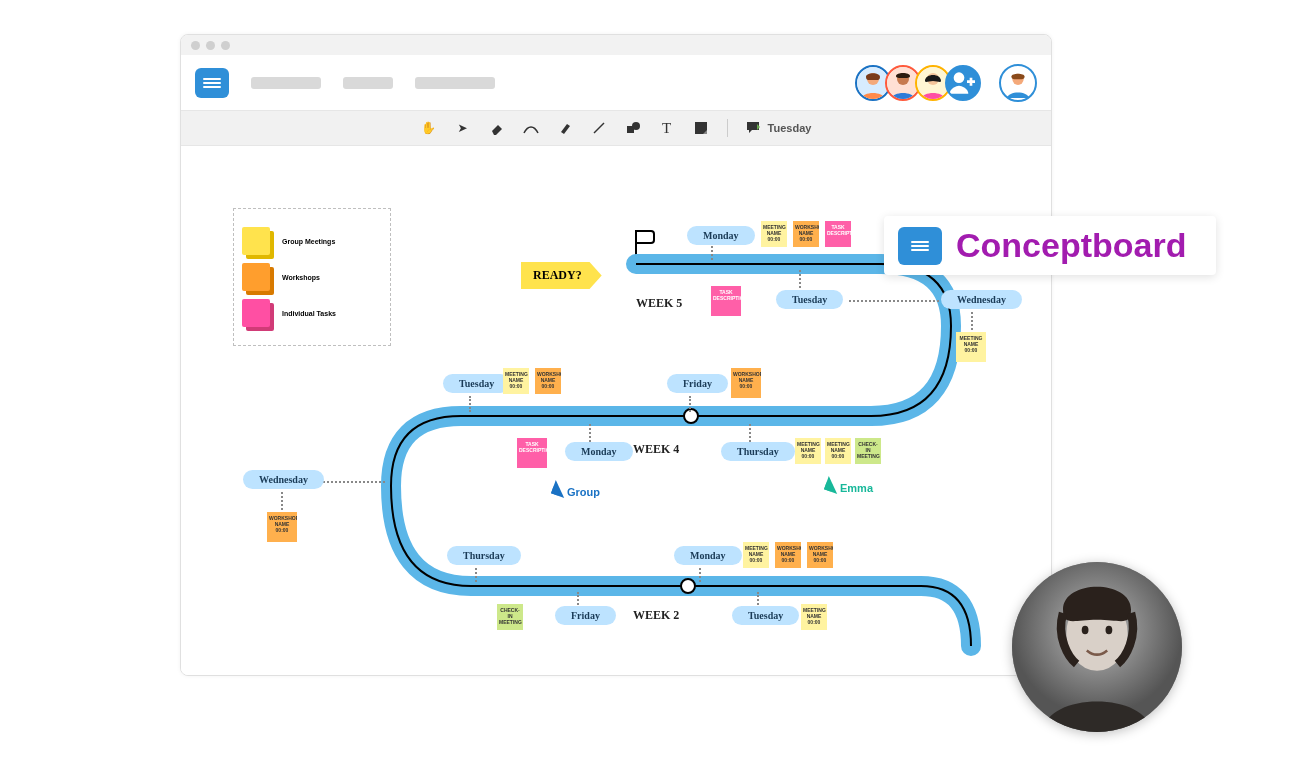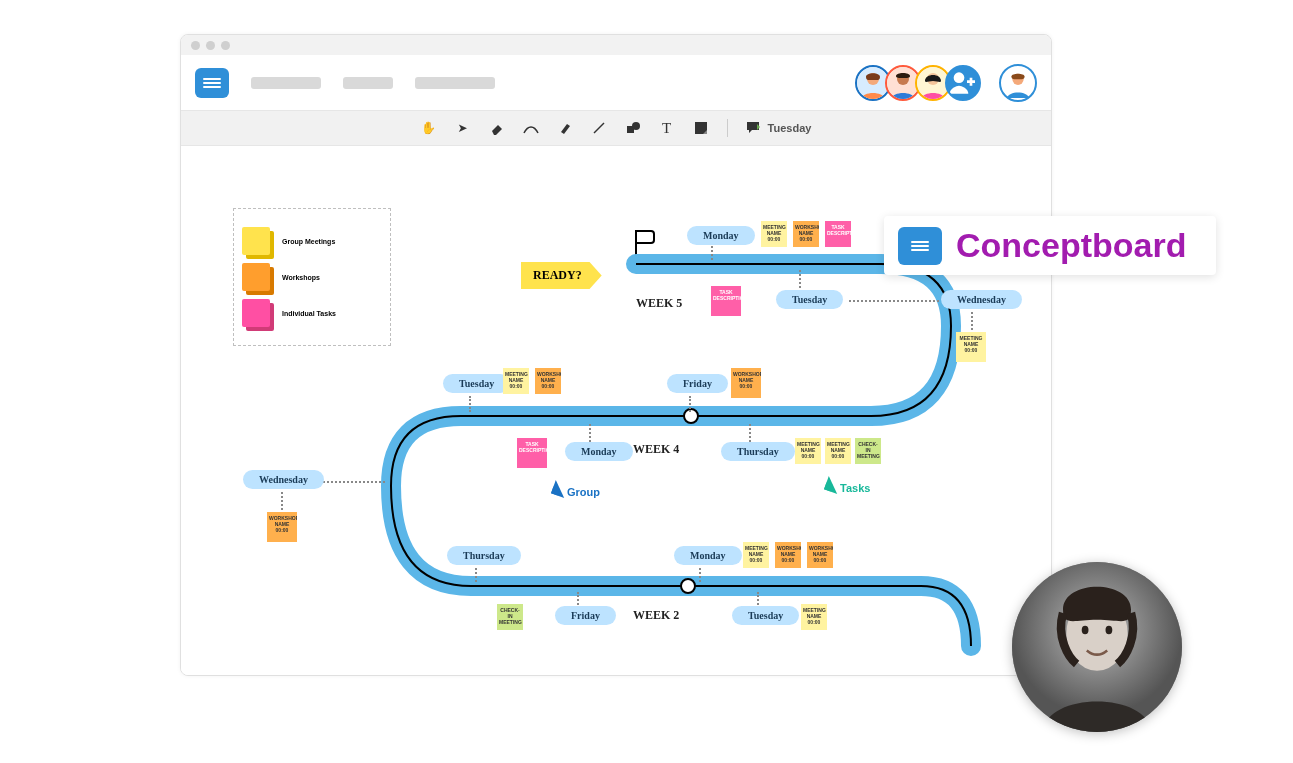--- a/index.html
+++ b/index.html
@@ -265,21 +265,21 @@
 
       <div class="dashed" style="left:130px;top:335px;width:74px"></div>
       <div class="pill" style="left:62px;top:324px">Wednesday</div>
       <div class="dashed v" style="left:100px;top:346px;height:18px"></div>
       <div class="sticky s-orange" style="left:86px;top:366px">WORKSHOP NAME 00:00</div>
 
       <div class="cursor blue" style="left:372px;top:336px">
         <span class="arrow"></span><span>Group</span>
       </div>
       <div class="cursor teal" style="left:645px;top:332px">
-        <span class="arrow"></span><span>Tasks</span>
+        <span class="arrow"></span><span>Emma</span>
       </div>
 
       <div class="pill" style="left:266px;top:400px">Thursday</div>
       <div class="dashed v" style="left:294px;top:422px;height:14px"></div>
 
       <div class="pill" style="left:493px;top:400px">Monday</div>
       <div class="dashed v" style="left:518px;top:422px;height:14px"></div>
       <div class="sticky sm s-yellow" style="left:562px;top:396px">MEETING NAME 00:00</div>
       <div class="sticky sm s-orange" style="left:594px;top:396px">WORKSHOP NAME 00:00</div>
       <div class="sticky sm s-orange" style="left:626px;top:396px">WORKSHOP NAME 00:00</div>

